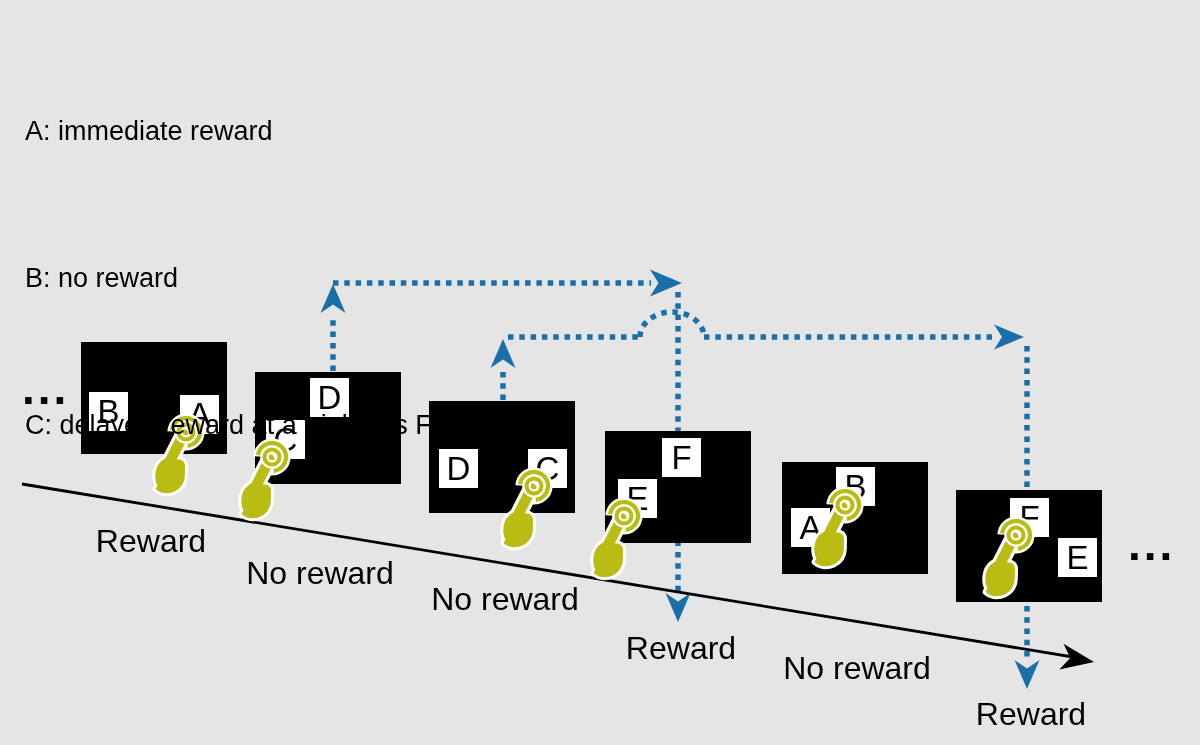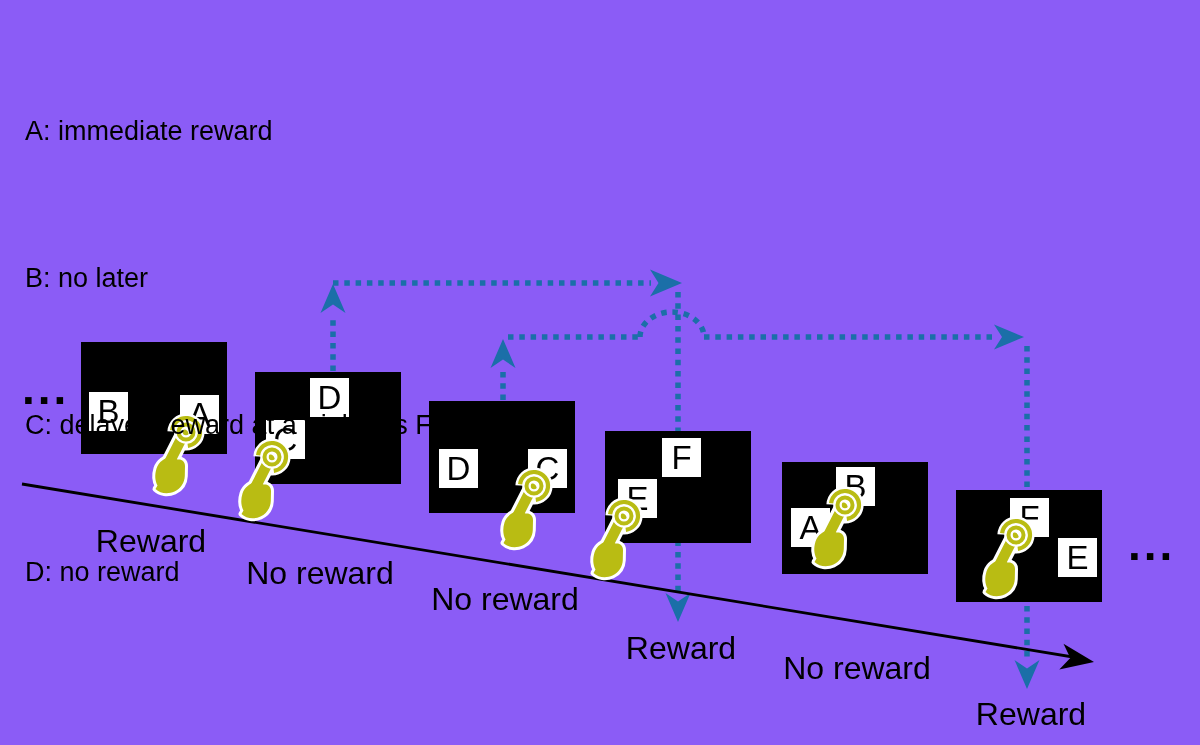--- a/index.html
+++ b/index.html
@@ -1,16 +1,16 @@
 <!DOCTYPE html>
 <html><head>
 <meta charset="utf-8">
 <style>
   html,body{margin:0;padding:0;background:#fff;}
-  #stage{position:relative;width:1200px;height:745px;background:#8b5cf6;overflow:hidden;
+  #stage{position:relative;width:1200px;height:745px;background:#e5e5e5;overflow:hidden;
          font-family:"Liberation Sans",sans-serif;color:#000;}
   #underlay{position:absolute;left:0;top:0;z-index:0;}
   .legend{position:absolute;left:25px;top:9px;z-index:4;font-size:27px;line-height:49px;color:#000;white-space:pre;}
   .screen{position:absolute;width:146px;height:112px;background:#000;z-index:1;}
   .optbox{position:absolute;width:39px;height:39px;background:#fff;color:#000;
           display:flex;align-items:center;justify-content:center;
           font-size:33px;line-height:39px;}
   .hand{position:absolute;z-index:2;overflow:visible;}
   .outcome{position:absolute;z-index:3;font-size:32px;white-space:nowrap;transform:translateX(-50%);}
   .dots{position:absolute;z-index:3;font-size:46px;font-weight:bold;letter-spacing:3px;}
@@ -63,23 +63,22 @@
     </g>
 
     <g>
       <line x1="22" y1="484" x2="1085" y2="659" stroke="#000" stroke-width="2.8"></line>
       <path d="M1094 662 L1063.5 643.8 L1070.3 658.1 L1059.3 669.5 Z" fill="#000"></path>
     </g>
   </svg>
 
   <div class="legend">
     <div>A: immediate reward</div>
-    <div>B: no later</div>
+    <div>B: no reward</div>
     <div>C: delayed reward at a trial E vs F trial</div>
-    <div>D: no reward</div>
   </div>
 
   <div class="dots" style="left:22px;top:361px;">...</div>
   <div class="dots" style="left:1128px;top:517px;">...</div>
 
   <div class="screen" style="left:81px;top:342px;">
     <div class="optbox" style="left:8px;top:50px;">B</div>
     <div class="optbox" style="left:99px;top:53px;">A</div>
   </div>
   <div class="screen" style="left:255px;top:372px;">

